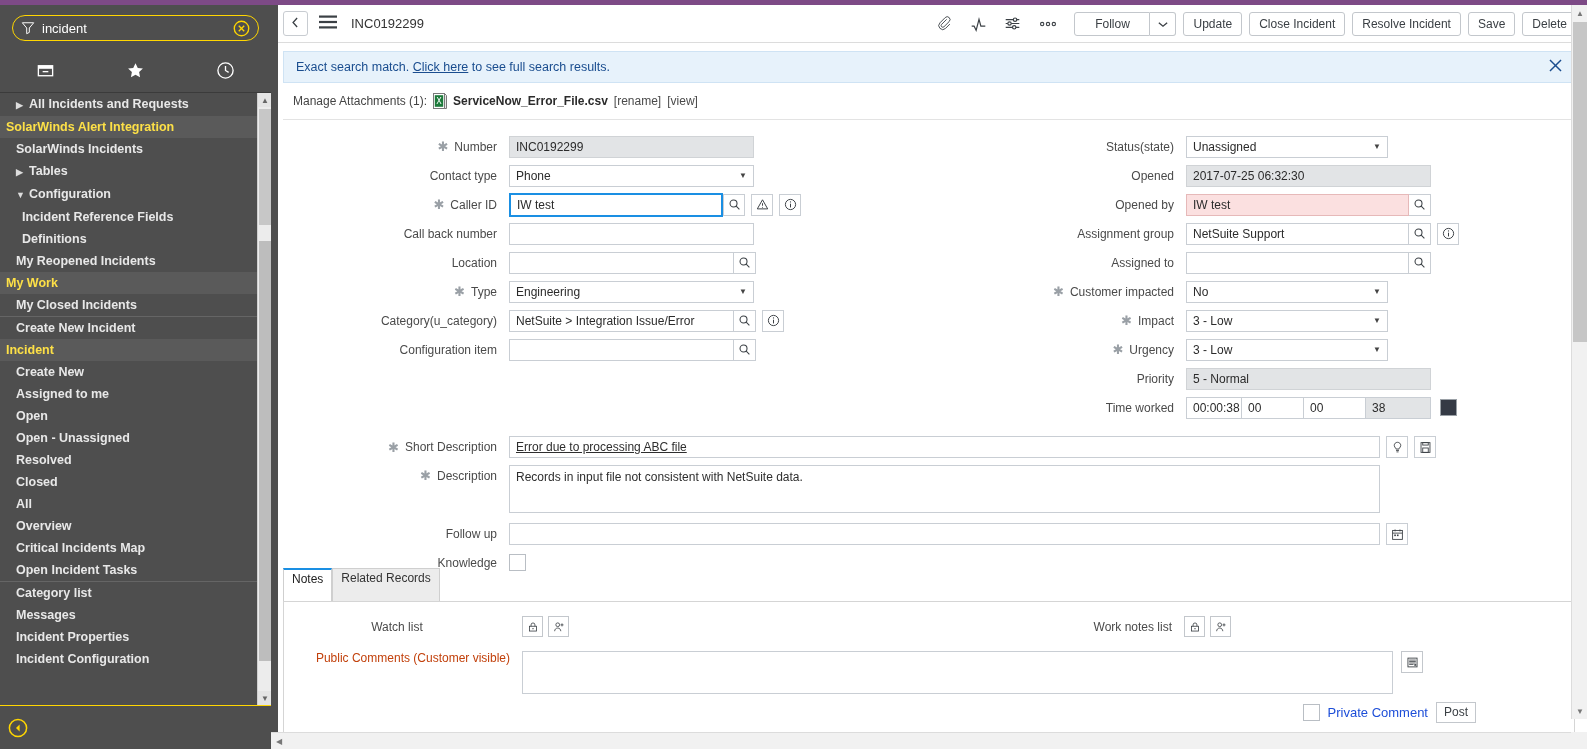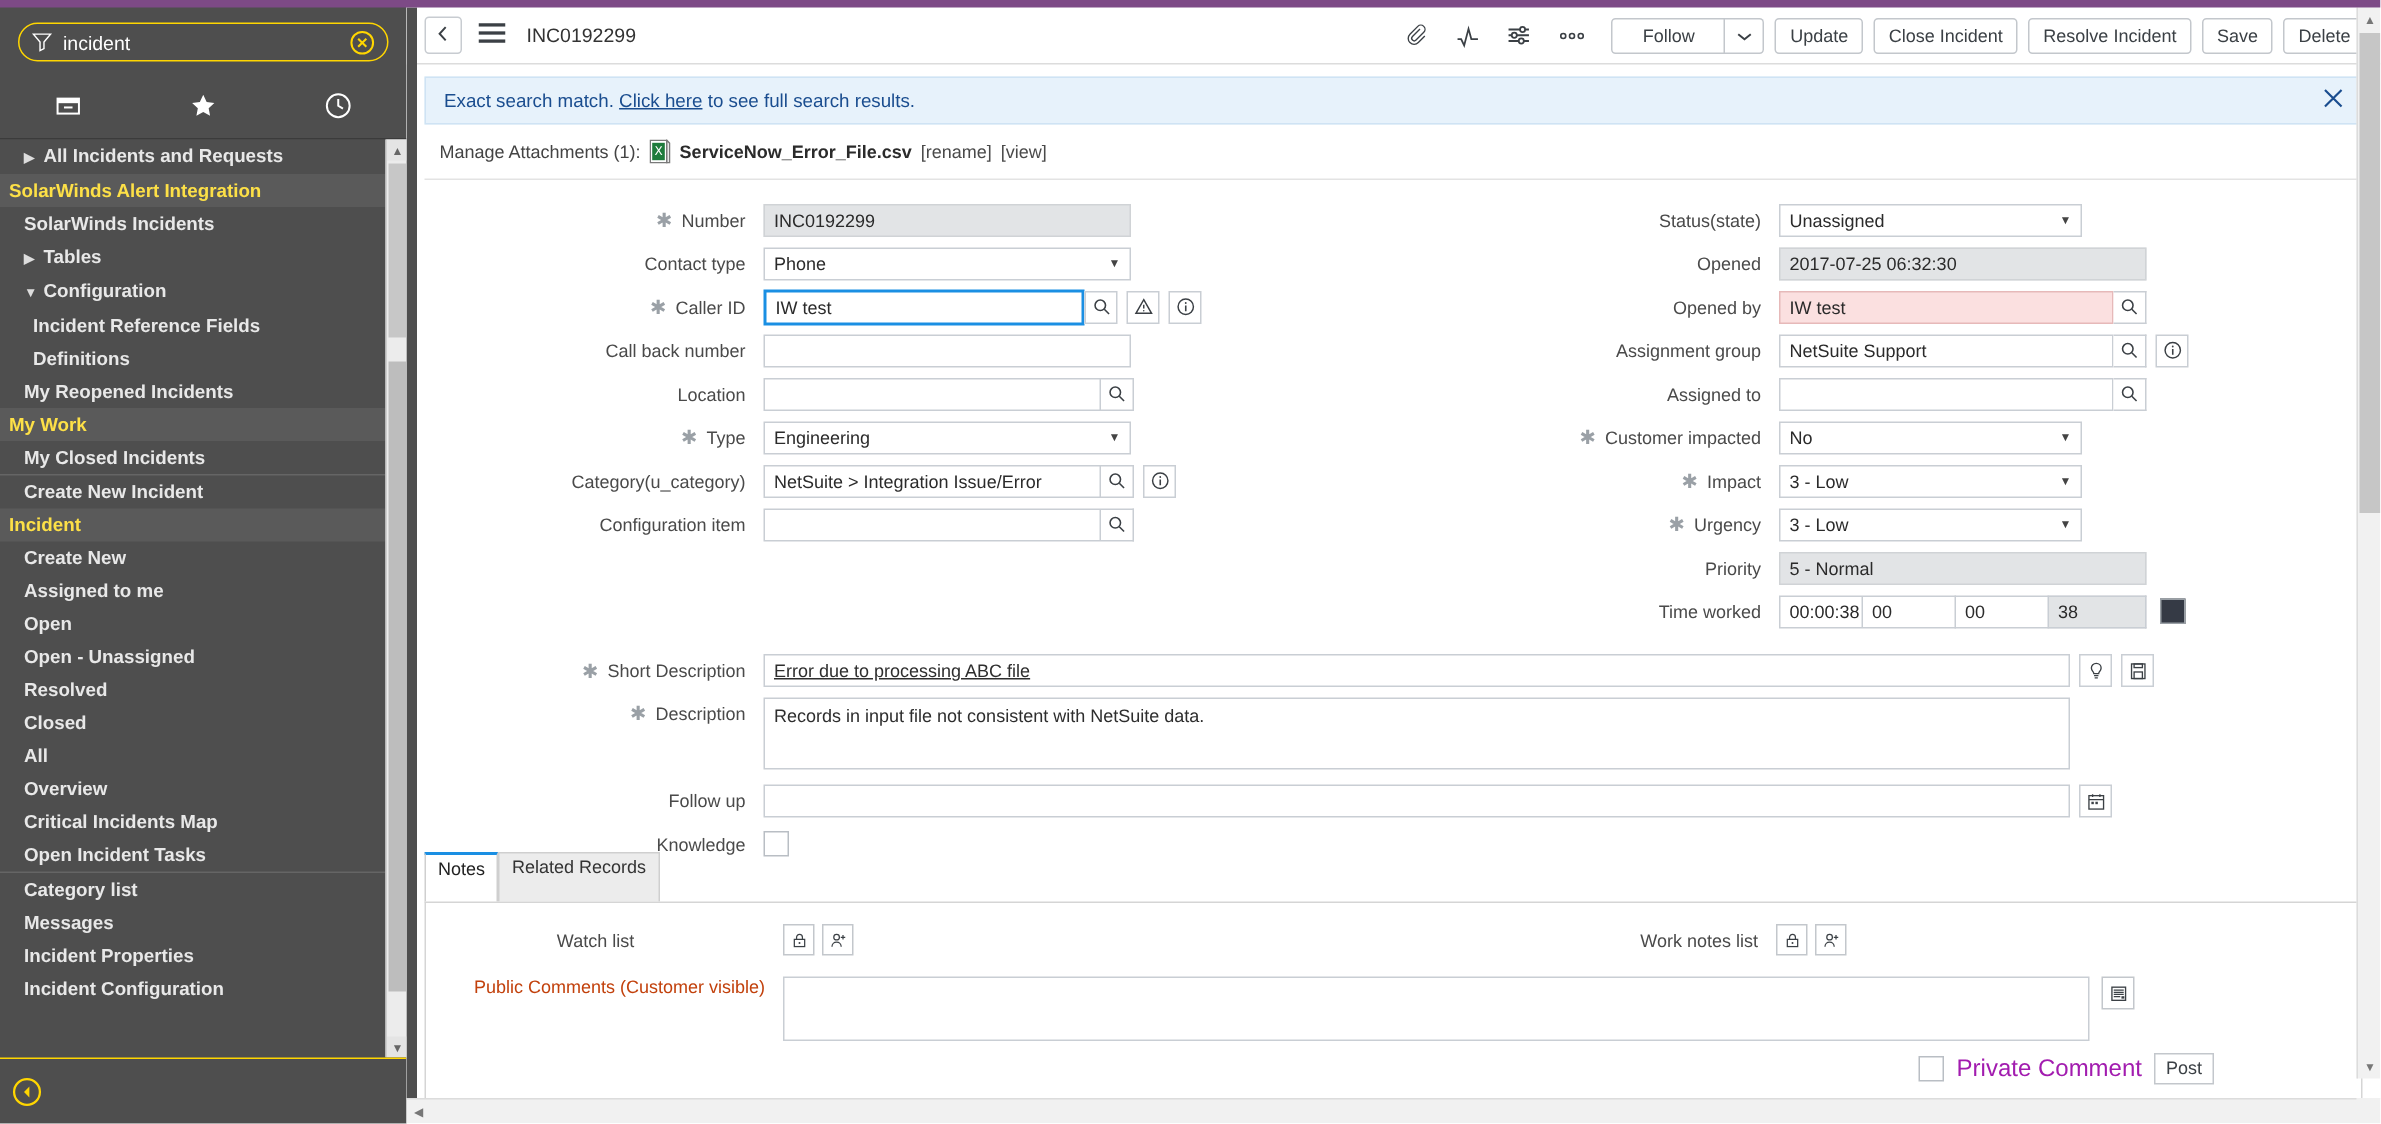--- a/index.html
+++ b/index.html
@@ -275,21 +275,21 @@
   }
   .comment-side {
     width: 22px; height: 22px; border: 1px solid #c3c7cc; background: #fff;
     margin-left: 8px; display: flex; align-items: center; justify-content: center; cursor: pointer;
   }
   .post-row {
     display: flex; align-items: center; justify-content: flex-end;
     padding: 8px 98px 0 0; gap: 8px;
   }
   .post-chk { width: 17px; height: 17px; border: 1px solid #b9bec4; background: #fff; cursor: pointer; }
-  .post-lbl { font-size: 16px; color: #a21caf; }
+  .post-lbl { font-size: 13px; color: #1d4ed8; }
   .post-btn {
     height: 21px; border: 1px solid #c3c7cc; background: #fff;
     font-size: 12px; padding: 0 7px; line-height: 19px; cursor: pointer; color: #3b4045;
   }
 
   
   .main-sb-v {
     position: absolute; top: 5px; right: 0; width: 16px; height: 714px;
     background: #f1f1f1; border-left: 1px solid #dcdcdc;
   }

